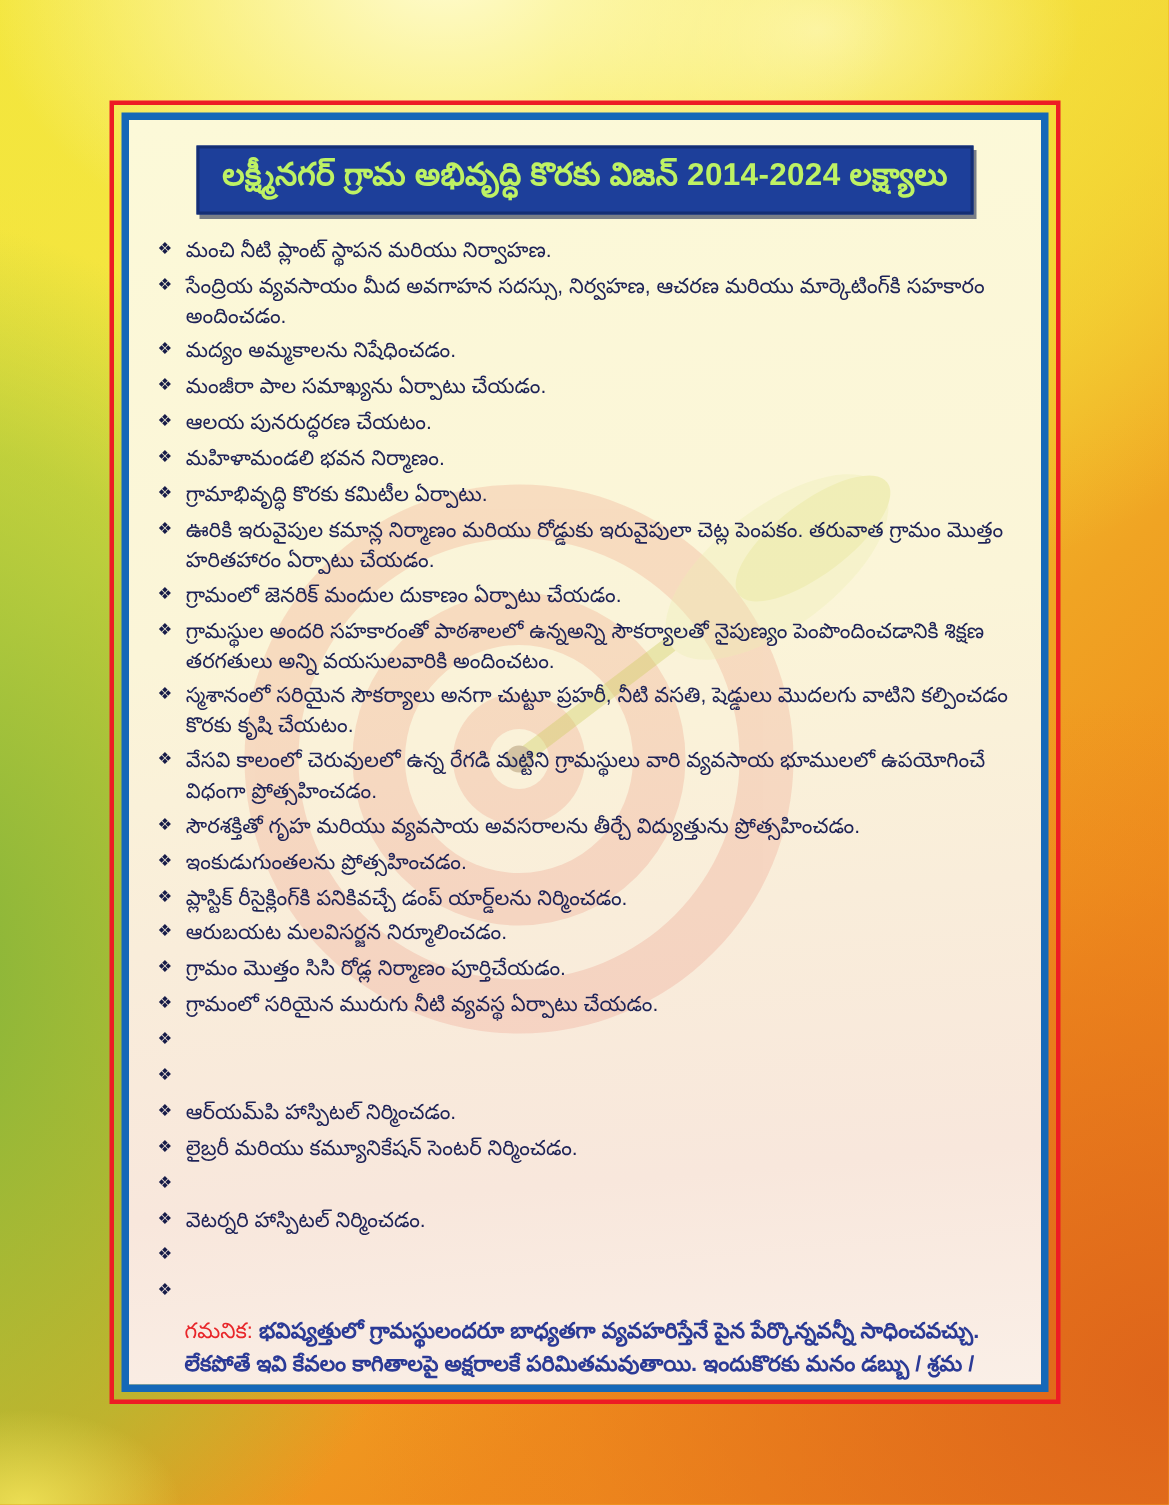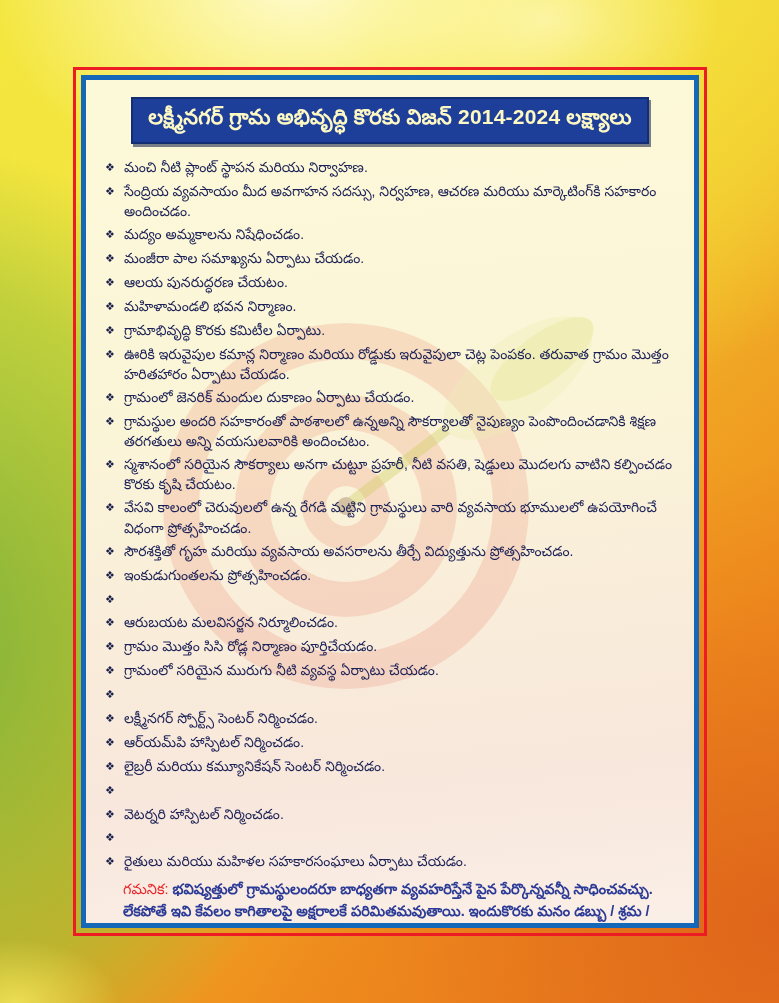--- a/index.html
+++ b/index.html
@@ -26,21 +26,21 @@
     border:5px solid #1568B8;
     background:linear-gradient(175deg, #FCF9D8 0%, #FBF5D8 40%, #F9EDDA 62%, #F8E7DC 82%, #FAEFE7 100%);
     position:relative; overflow:hidden;
   }
   .watermark { position:absolute; left:-30px; top:130px; pointer-events:none; }
   .title-bar {
     position:relative; margin:17px auto 0 auto; width:-moz-fit-content; width:fit-content;
     background:#1D3F9A; border:2px solid #142E74;
     box-shadow:2px 3px 0 rgba(12,26,70,0.55);
     padding:6px 15px 8px 15px;
-    color:#fef9c3; font-size:21px; font-weight:bold; letter-spacing:0.2px;
+    color:#bef264; font-size:21px; font-weight:bold; letter-spacing:0.2px;
     text-align:center; z-index:2;
   }
   .goal-list {
     position:relative; z-index:2; list-style:none;
     margin:13px 16px 0 19px;
   }
   .goal-list li {
     display:flex; align-items:flex-start; gap:9px;
     font-size:14px; line-height:1.44; font-weight:500;
     color:#1D2257; margin-bottom:3px;
@@ -130,39 +130,39 @@
       <li>
           <span class="bullet">❖</span>
           <span>సౌరశక్తితో గృహ మరియు వ్యవసాయ అవసరాలను తీర్చే విద్యుత్తును ప్రోత్సహించడం.</span>
         </li>
       <li>
           <span class="bullet">❖</span>
           <span>ఇంకుడుగుంతలను ప్రోత్సహించడం.</span>
         </li>
       <li>
           <span class="bullet">❖</span>
+          <span>ప్లాస్టిక్ రీసైక్లింగ్‌కి పనికివచ్చే డంప్ యార్డ్‌లను నిర్మించడం.</span>
         </li>
       <li>
           <span class="bullet">❖</span>
           <span>ఆరుబయట మలవిసర్జన నిర్మూలించడం.</span>
         </li>
       <li>
           <span class="bullet">❖</span>
           <span>గ్రామం మొత్తం సిసి రోడ్ల నిర్మాణం పూర్తిచేయడం.</span>
         </li>
       <li>
           <span class="bullet">❖</span>
           <span>గ్రామంలో సరియైన మురుగు నీటి వ్యవస్థ ఏర్పాటు చేయడం.</span>
         </li>
       <li>
           <span class="bullet">❖</span>
         </li>
       <li>
           <span class="bullet">❖</span>
-          <span>లక్ష్మీనగర్ స్పోర్ట్స్ సెంటర్ నిర్మించడం.</span>
         </li>
       <li>
           <span class="bullet">❖</span>
           <span>ఆర్‌యమ్‌పి హాస్పిటల్ నిర్మించడం.</span>
         </li>
       <li>
           <span class="bullet">❖</span>
           <span>లైబ్రరీ మరియు కమ్యూనికేషన్ సెంటర్ నిర్మించడం.</span>
         </li>
       <li>
@@ -170,20 +170,19 @@
         </li>
       <li>
           <span class="bullet">❖</span>
           <span>వెటర్నరి హాస్పిటల్ నిర్మించడం.</span>
         </li>
       <li>
           <span class="bullet">❖</span>
         </li>
       <li>
           <span class="bullet">❖</span>
-          <span>రైతులు మరియు మహిళల సహకారసంఘాలు ఏర్పాటు చేయడం.</span>
         </li>
     </ul>
 
     <p class="note"><span class="note-label">గమనిక:</span> <span>భవిష్యత్తులో గ్రామస్థులందరూ బాధ్యతగా వ్యవహరిస్తేనే పైన పేర్కొన్నవన్నీ సాధించవచ్చు. లేకపోతే ఇవి కేవలం కాగితాలపై అక్షరాలకే పరిమితమవుతాయి. ఇందుకొరకు మనం డబ్బు / శ్రమ / సమయం వెచ్చించవలసి ఉంటుంది.</span></p>
 
   </div>
 </div>
 
 </body></html>

